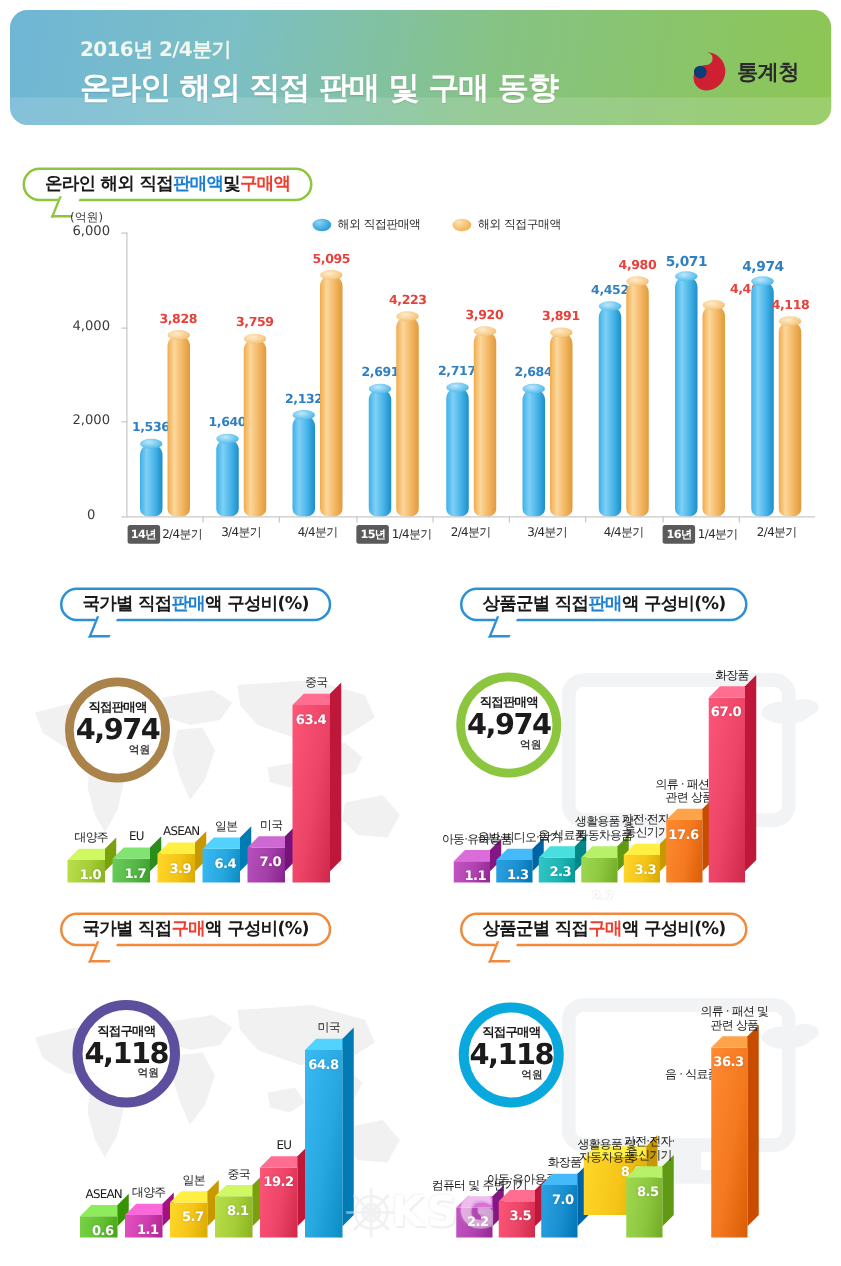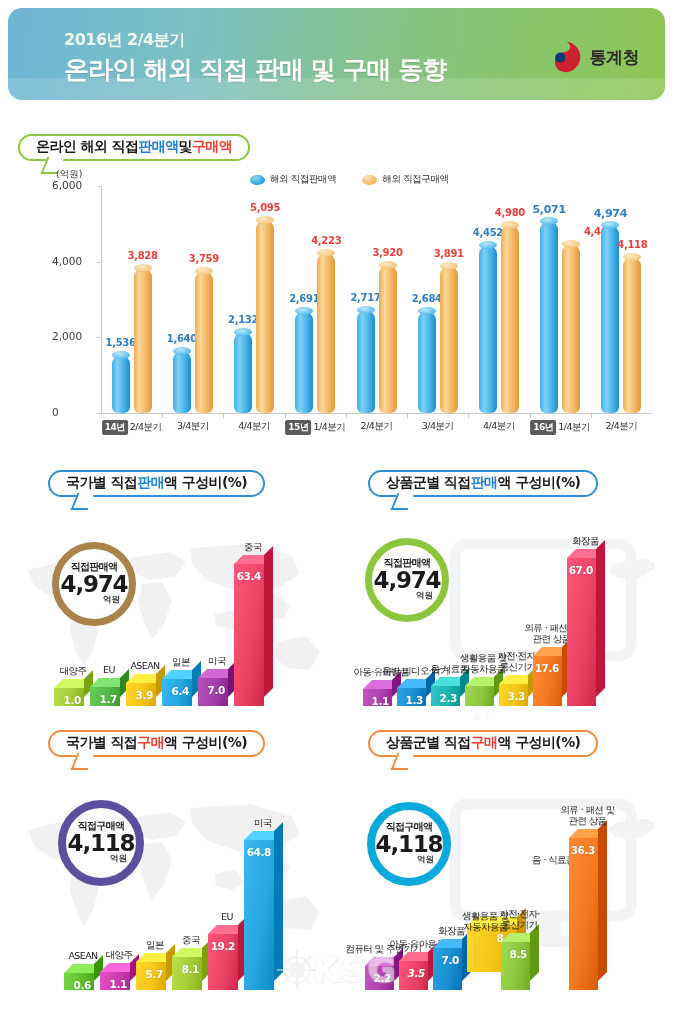--- a/index.html
+++ b/index.html
@@ -52,21 +52,21 @@
   .bubble.blue { border-color:#2d8fd5; }
   .bubble.blue .tail { border-left-color:#2d8fd5; border-bottom-color:#2d8fd5; }
   .bubble.orange { border-color:#f08a3c; }
   .bubble.orange .tail { border-left-color:#f08a3c; border-bottom-color:#f08a3c; }
   .tk-blue { color:#1b7fd4; }
   .tk-red  { color:#ef3e2e; }
 
   
   .mainchart { position:absolute; left:0; top:168px; width:673px; height:270px; }
   .unit-lbl { position:absolute; left:56px; top:0px; font-size:9.5px; color:#3a3a3a; }
-  .ylab { position:absolute; width:42px; text-align:left; font-size:10.5px; color:#3a3a3a; }
+  .ylab { position:absolute; width:42px; text-align:center; font-size:10.5px; color:#3a3a3a; }
   .axis-v { position:absolute; left:101px; top:18px; width:1px; height:227px; background:#c9c9c9; }
   .axis-h { position:absolute; left:101px; top:245px; width:551px; height:1px; background:#c9c9c9; }
   .tickm { position:absolute; width:5px; height:1px; background:#c9c9c9; left:97px; }
   .xtick { position:absolute; top:245px; width:1px; height:5px; background:#c9c9c9; }
 
   .legend { position:absolute; left:250px; top:5px; display:flex; gap:26px; align-items:center; }
   .lg-item { display:flex; align-items:center; gap:5px; font-size:9.5px; color:#2b2b2b; letter-spacing:-0.4px;}
   .lg-dot { width:15px; height:10px; border-radius:50%; }
   .lg-dot.b { background: radial-gradient(ellipse at 35% 30%, #8fd4f2 0%, #3ea9e0 55%, #1c8ec9 100%); }
   .lg-dot.o { background: radial-gradient(ellipse at 35% 30%, #fde3b7 0%, #f6bc6a 55%, #eda843 100%); }
@@ -542,21 +542,21 @@
         <div class="side" style="height: 24.2424px; background: rgb(131, 22, 131);"></div>
         <div class="v" style="top: 6px;">2.2</div>
       </div>
       <div class="icat" style="left: 46.5px; top: 185.758px;">
         <div>컴퓨터 및 주변기기</div>
       </div>
       <div class="ibar" style="left: 62px; top: 202.887px; width: 29px; height: 29.1129px;">
         <div class="front" style="height: 29.1129px; background: linear-gradient(100deg, rgb(254, 86, 120) 0%, rgb(236, 68, 102) 55%, rgb(208, 40, 74) 100%);"></div>
         <div class="top" style="top: -9px; background: rgb(255, 110, 144);"></div>
         <div class="side" style="height: 29.1129px; background: rgb(191, 23, 57);"></div>
-        <div class="v" style="top: 6px; font-style: italic;">3.5</div>
+        <div class="v" style="top: 6px;">3.5</div>
       </div>
       <div class="icat" style="left: 80.5px; top: 180.887px;">
         <div>아동·유아용품</div>
       </div>
       <div class="ibar" style="left: 96px; top: 189.774px; width: 29px; height: 42.2259px;">
         <div class="front" style="height: 42.2259px; background: linear-gradient(100deg, rgb(45, 162, 226) 0%, rgb(27, 144, 208) 55%, rgb(0, 116, 180) 100%);"></div>
         <div class="top" style="top: -9px; background: rgb(69, 186, 250);"></div>
         <div class="side" style="height: 42.2259px; background: rgb(0, 99, 163);"></div>
         <div class="v" style="top: 6px;">7.0</div>
       </div>

